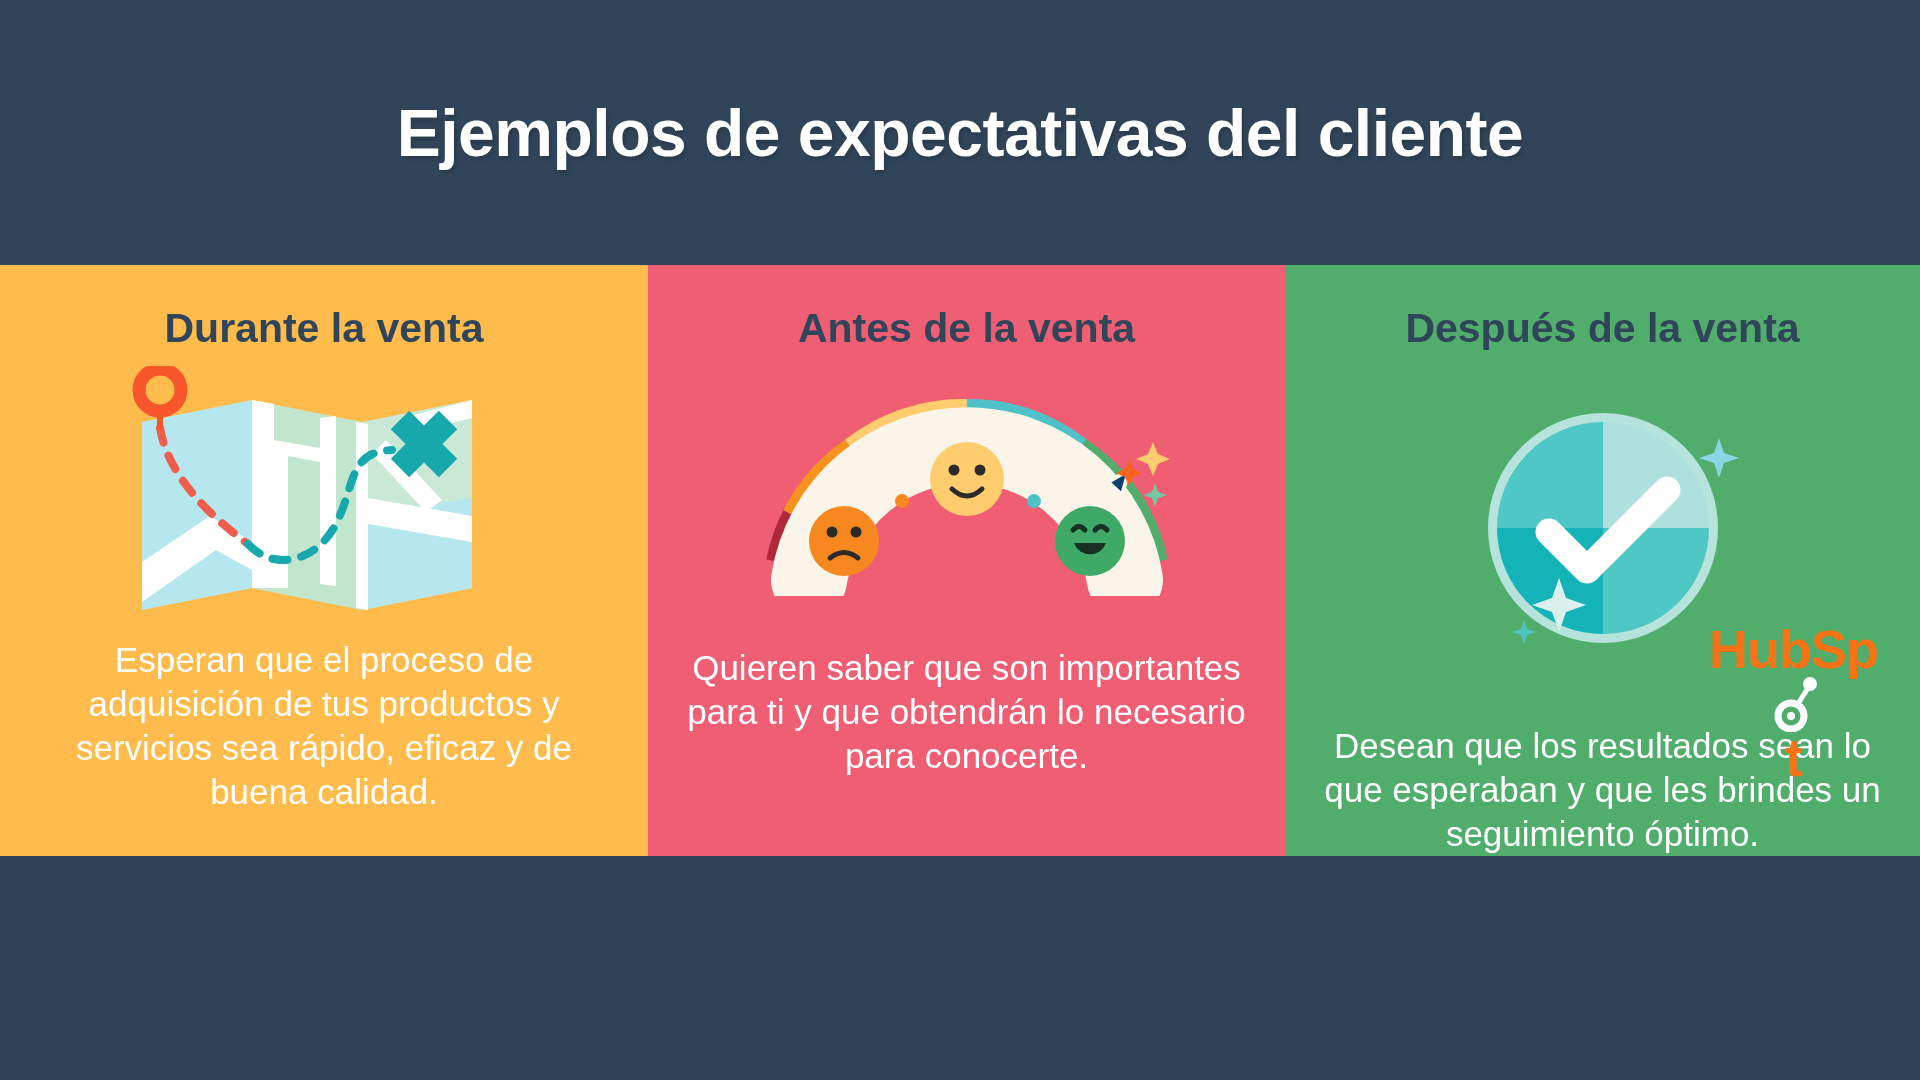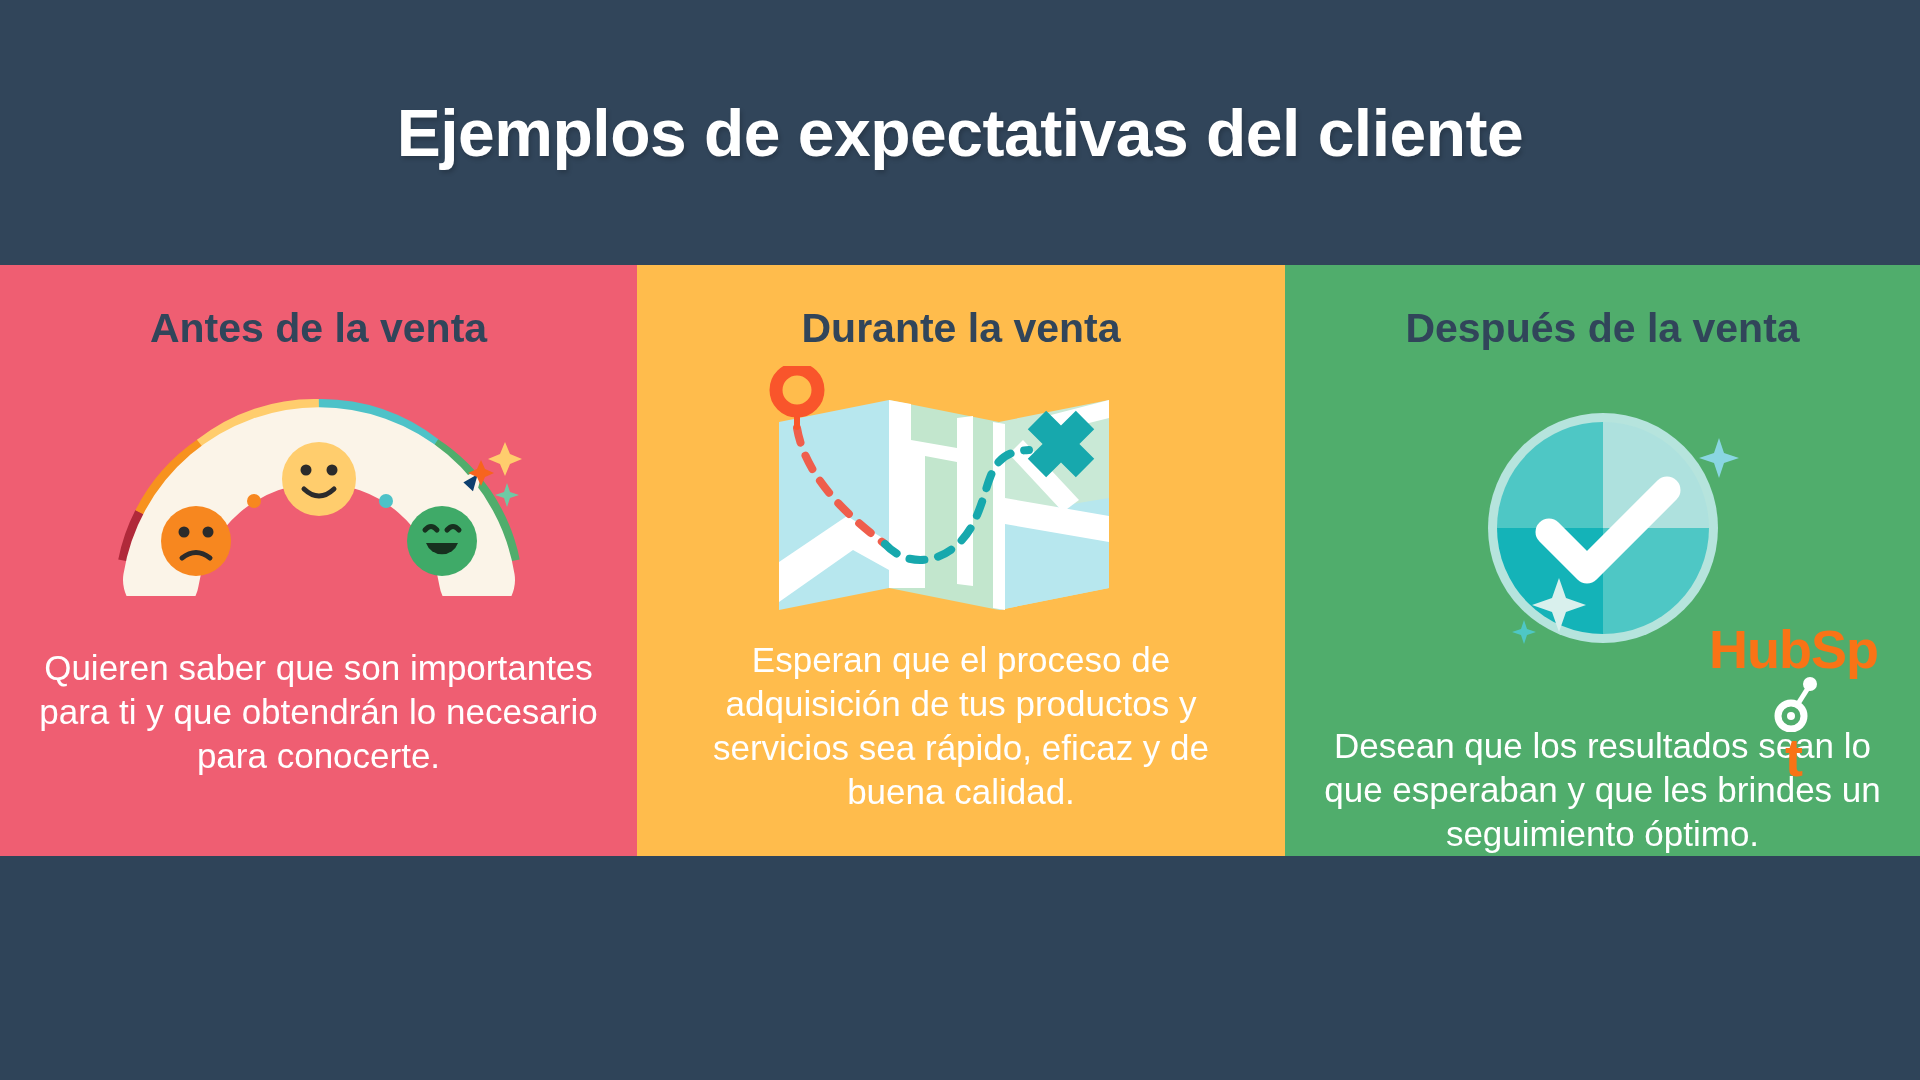--- a/index.html
+++ b/index.html
@@ -92,73 +92,20 @@
 <body>
 
 <div class="infographic">
 
   <div class="header">
     <h1 class="header-title">Ejemplos de expectativas del cliente</h1>
   </div>
 
   <div class="columns">
 
-    <section class="col col-before">
-      <h2 class="col-heading">Antes de la venta</h2>
-
-      <div class="art">
-        <svg width="420" height="230" viewBox="0 0 420 230" aria-hidden="true">
-
-          <g fill="none" stroke-width="26" stroke-linecap="butt">
-            <path d="M 22 196 A 176 176 0 0 1 38 150" stroke="#b0293a"></path>
-            <path d="M 38 150 A 176 176 0 0 1 96 84" stroke="#f7921e"></path>
-            <path d="M 96 84  A 176 176 0 0 1 210 46" stroke="#ffcd6d"></path>
-            <path d="M 210 46 A 176 176 0 0 1 322 84" stroke="#4ec2c8"></path>
-            <path d="M 322 84 A 176 176 0 0 1 398 196" stroke="#50ad6c"></path>
-          </g>
-
-          <path d="M 52 214 A 160 160 0 0 1 368 214" fill="none" stroke="#fbf4e8" stroke-width="76" stroke-linecap="round"></path>
-
-          <g>
-            <circle cx="87" cy="175" r="35" fill="#f7871f"></circle>
-            <circle cx="75" cy="166" r="5.5" fill="#2b2b2b"></circle>
-            <circle cx="99" cy="166" r="5.5" fill="#2b2b2b"></circle>
-            <path d="M 73 192 Q 87 181 101 192" fill="none" stroke="#2b2b2b" stroke-width="5" stroke-linecap="round"></path>
-          </g>
-
-          <g>
-            <circle cx="210" cy="113" r="37" fill="#ffcd6d"></circle>
-            <circle cx="197" cy="104" r="5.5" fill="#2b2b2b"></circle>
-            <circle cx="223" cy="104" r="5.5" fill="#2b2b2b"></circle>
-            <path d="M 195 123 Q 210 137 225 123" fill="none" stroke="#2b2b2b" stroke-width="5" stroke-linecap="round"></path>
-          </g>
-
-          <g>
-            <circle cx="333" cy="175" r="35" fill="#3faa68"></circle>
-            <path d="M 316 164 Q 322 157 328 164" fill="none" stroke="#17301f" stroke-width="5" stroke-linecap="round"></path>
-            <path d="M 338 164 Q 344 157 350 164" fill="none" stroke="#17301f" stroke-width="5" stroke-linecap="round"></path>
-            <path d="M 317 177 A 17 17 0 0 0 349 177 Z" fill="#17301f"></path>
-          </g>
-
-          <circle cx="145" cy="135" r="7" fill="#f7871f"></circle>
-          <circle cx="277" cy="135" r="7" fill="#4ec2c8"></circle>
-
-          <g>
-            <path d="M 351 116 L 372 104 L 365 129 Z" fill="#0d3f6e" stroke="#fbf4e8" stroke-width="4" stroke-linejoin="round"></path>
-          </g>
-
-          <path d="M 396 76 L 401 88 L 413 93 L 401 98 L 396 110 L 391 98 L 379 93 L 391 88 Z" fill="#ffcd6d"></path>
-          <path d="M 372 94 L 376 103 L 385 107 L 376 111 L 372 120 L 368 111 L 359 107 L 368 103 Z" fill="#f7641e"></path>
-          <path d="M 398 117 L 401 126 L 410 129 L 401 132 L 398 141 L 395 132 L 386 129 L 395 126 Z" fill="#6fc9a5"></path>
-        </svg>
-      </div>
-
-      <p class="col-body body-before">Quieren saber que son importantes para ti y que obtendrán lo necesario para conocerte.</p>
-    </section>
-
     <section class="col col-during">
       <h2 class="col-heading">Durante la venta</h2>
 
       <div class="art">
         <svg width="400" height="250" viewBox="0 0 400 250" aria-hidden="true">
 
           <polygon points="18,56 128,34 128,222 18,244" fill="#b7e7ee"></polygon>
           <polygon points="128,34 238,56 238,244 128,222" fill="#c2e6cd"></polygon>
           <polygon points="238,56 348,34 348,222 238,244" fill="#c9e9d6"></polygon>
 
@@ -182,20 +129,73 @@
           </g>
 
           <g>
             <rect x="33" y="40" width="6" height="24" rx="3" fill="#f9552b"></rect>
             <circle cx="36" cy="24" r="21" fill="none" stroke="#f9552b" stroke-width="13"></circle>
           </g>
         </svg>
       </div>
 
       <p class="col-body body-during">Esperan que el proceso de adquisición de tus productos y servicios sea rápido, eficaz y de buena calidad.</p>
+    </section>
+
+    <section class="col col-before">
+      <h2 class="col-heading">Antes de la venta</h2>
+
+      <div class="art">
+        <svg width="420" height="230" viewBox="0 0 420 230" aria-hidden="true">
+
+          <g fill="none" stroke-width="26" stroke-linecap="butt">
+            <path d="M 22 196 A 176 176 0 0 1 38 150" stroke="#b0293a"></path>
+            <path d="M 38 150 A 176 176 0 0 1 96 84" stroke="#f7921e"></path>
+            <path d="M 96 84  A 176 176 0 0 1 210 46" stroke="#ffcd6d"></path>
+            <path d="M 210 46 A 176 176 0 0 1 322 84" stroke="#4ec2c8"></path>
+            <path d="M 322 84 A 176 176 0 0 1 398 196" stroke="#50ad6c"></path>
+          </g>
+
+          <path d="M 52 214 A 160 160 0 0 1 368 214" fill="none" stroke="#fbf4e8" stroke-width="76" stroke-linecap="round"></path>
+
+          <g>
+            <circle cx="87" cy="175" r="35" fill="#f7871f"></circle>
+            <circle cx="75" cy="166" r="5.5" fill="#2b2b2b"></circle>
+            <circle cx="99" cy="166" r="5.5" fill="#2b2b2b"></circle>
+            <path d="M 73 192 Q 87 181 101 192" fill="none" stroke="#2b2b2b" stroke-width="5" stroke-linecap="round"></path>
+          </g>
+
+          <g>
+            <circle cx="210" cy="113" r="37" fill="#ffcd6d"></circle>
+            <circle cx="197" cy="104" r="5.5" fill="#2b2b2b"></circle>
+            <circle cx="223" cy="104" r="5.5" fill="#2b2b2b"></circle>
+            <path d="M 195 123 Q 210 137 225 123" fill="none" stroke="#2b2b2b" stroke-width="5" stroke-linecap="round"></path>
+          </g>
+
+          <g>
+            <circle cx="333" cy="175" r="35" fill="#3faa68"></circle>
+            <path d="M 316 164 Q 322 157 328 164" fill="none" stroke="#17301f" stroke-width="5" stroke-linecap="round"></path>
+            <path d="M 338 164 Q 344 157 350 164" fill="none" stroke="#17301f" stroke-width="5" stroke-linecap="round"></path>
+            <path d="M 317 177 A 17 17 0 0 0 349 177 Z" fill="#17301f"></path>
+          </g>
+
+          <circle cx="145" cy="135" r="7" fill="#f7871f"></circle>
+          <circle cx="277" cy="135" r="7" fill="#4ec2c8"></circle>
+
+          <g>
+            <path d="M 351 116 L 372 104 L 365 129 Z" fill="#0d3f6e" stroke="#fbf4e8" stroke-width="4" stroke-linejoin="round"></path>
+          </g>
+
+          <path d="M 396 76 L 401 88 L 413 93 L 401 98 L 396 110 L 391 98 L 379 93 L 391 88 Z" fill="#ffcd6d"></path>
+          <path d="M 372 94 L 376 103 L 385 107 L 376 111 L 372 120 L 368 111 L 359 107 L 368 103 Z" fill="#f7641e"></path>
+          <path d="M 398 117 L 401 126 L 410 129 L 401 132 L 398 141 L 395 132 L 386 129 L 395 126 Z" fill="#6fc9a5"></path>
+        </svg>
+      </div>
+
+      <p class="col-body body-before">Quieren saber que son importantes para ti y que obtendrán lo necesario para conocerte.</p>
     </section>
 
     <section class="col col-after">
       <h2 class="col-heading">Después de la venta</h2>
 
       <div class="art">
         <svg width="300" height="250" viewBox="0 0 300 250" aria-hidden="true">
 
           <circle cx="150" cy="120" r="115" fill="#b6e4dd"></circle>
 

